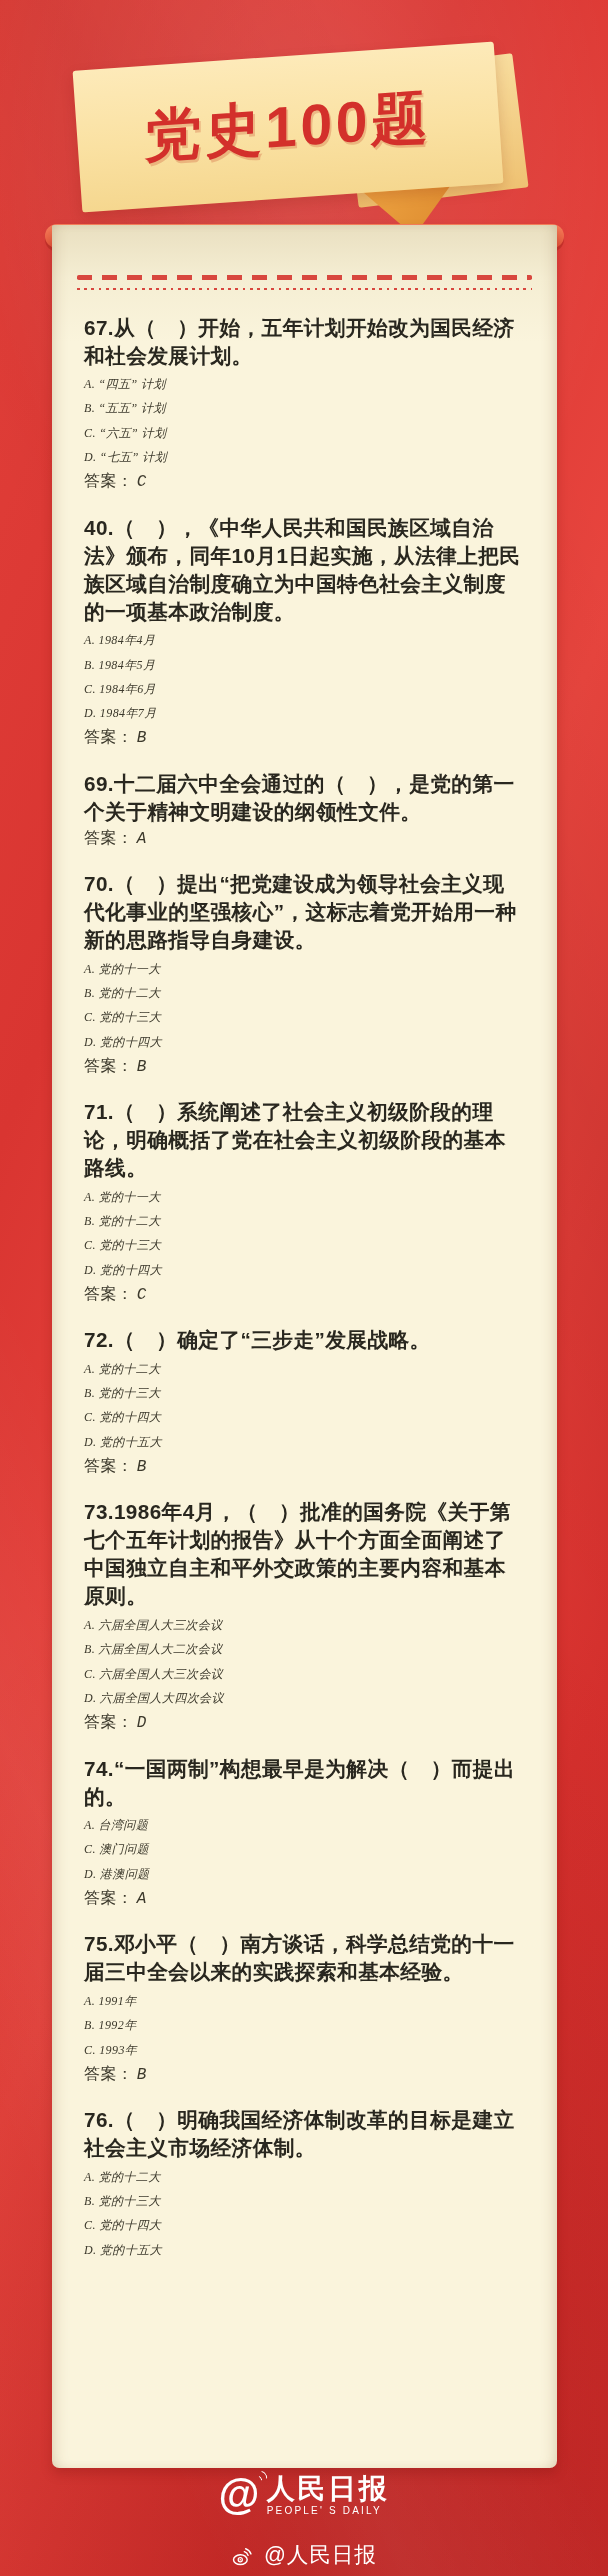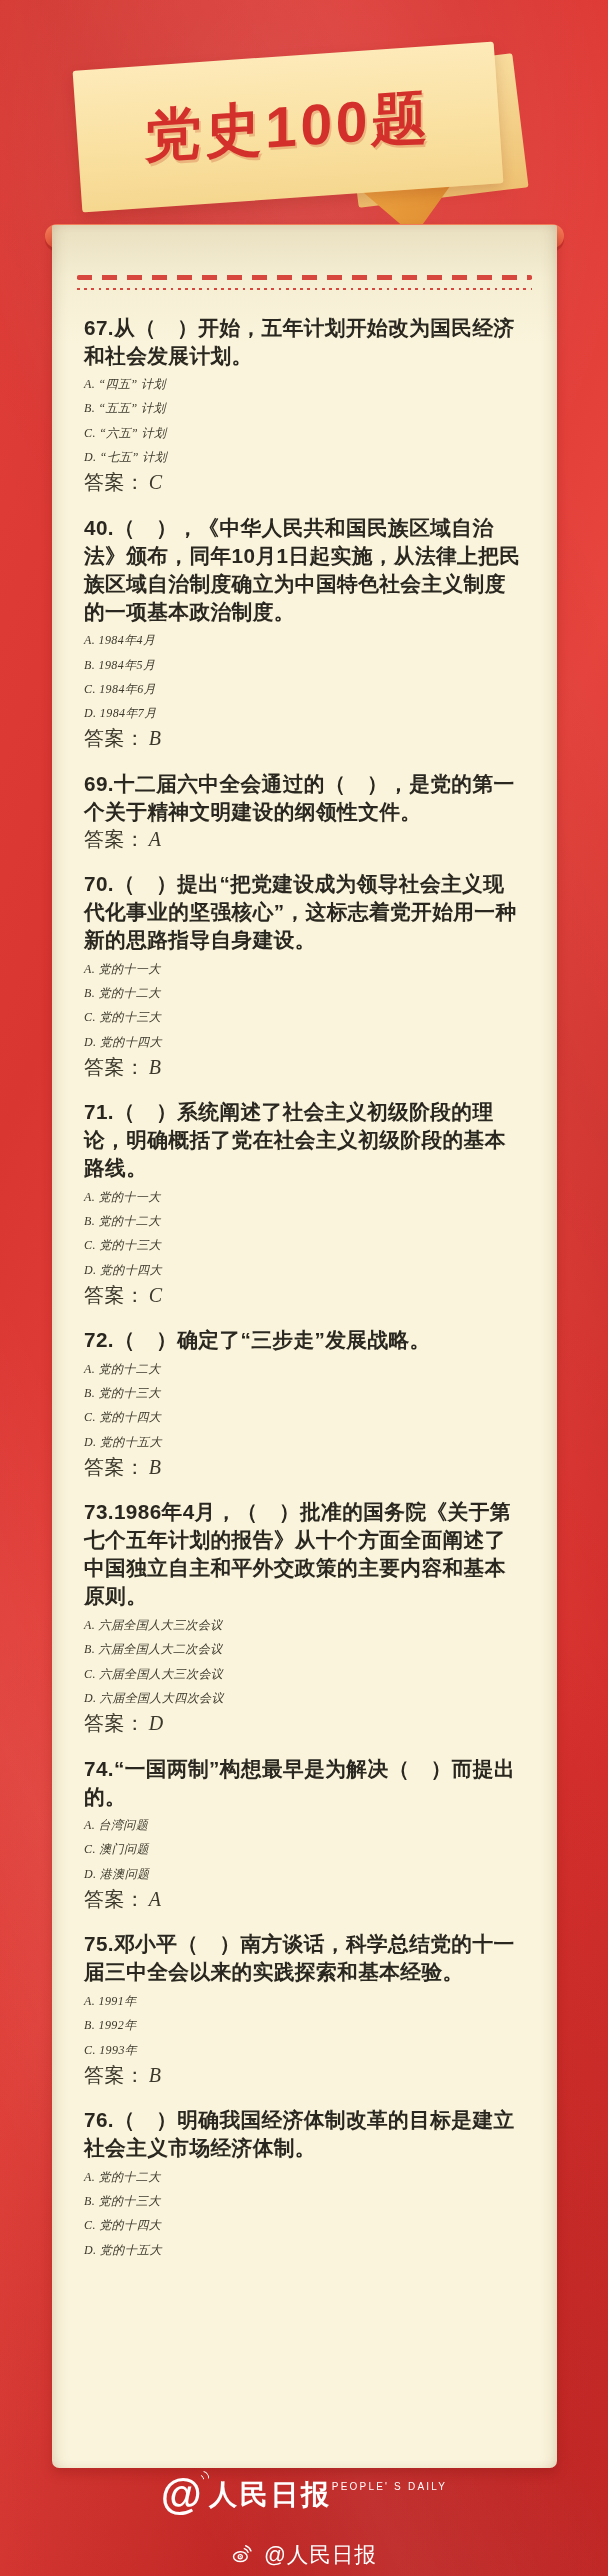--- a/index.html
+++ b/index.html
@@ -83,47 +83,47 @@
     font-size:20.7px;line-height:28px;font-weight:bold;color:#29271f;
     letter-spacing:0.4px;
   }
   .options{margin-top:2.7px;}
   .option{
     font-family:"Liberation Serif",serif;font-style:italic;
     font-size:12px;line-height:22.5px;color:#3c392c;
     padding:0.9px 0;letter-spacing:0.4px;
   }
   .answer-line{
-    font-family:Liberation Serif, serif;
-    font-size:20px;line-height:22.5px;color:#3c392c;padding-top:1.8px;
+    font-family:Liberation Mono, monospace;
+    font-size:16px;line-height:22.5px;color:#3c392c;padding-top:1.8px;
     letter-spacing:0.4px;
   }
   .answer-line .ans-val{font-style:italic;padding-left:3.6px;}
 
   
   .footer{position:absolute;left:0;bottom:0;width:608px;height:97px;}
   .pd-logo{
     position:absolute;left:0;top:-5.4px;width:608px;
     display:flex;align-items:center;justify-content:center;gap:7.2px;color:#fff;
   }
   .at-badge{position:relative;font-size:42px;font-weight:bold;line-height:42px;}
   .at-waves{position:absolute;right:-8px;top:-3.6px;width:12.6px;height:12.6px;}
   .at-waves i,.at-waves b{
     position:absolute;border:1.8px solid #fff;border-radius:50%;
     border-color:transparent #fff transparent transparent;
     transform:rotate(-35deg);
   }
   .at-waves i{width:5.4px;height:5.4px;left:0;top:5.4px;}
   .at-waves b{width:10.8px;height:10.8px;left:-0.9px;top:0.9px;}
-  .logo-col{display:flex;flex-direction:row;align-items:flex-start;}
+  .logo-col{display:flex;flex-direction:column;align-items:flex-start;}
   .logo-title{font-size:28px;font-weight:bold;letter-spacing:2.7px;line-height:30px;}
   .logo-subtitle{font-size:10px;letter-spacing:2.2px;margin-top:1.8px;}
   .weibo-line{
     position:absolute;left:0;bottom:7.2px;width:608px;
-    display:flex;align-items:center;justify-content:center;gap:11px;color:#fff;
+    display:flex;align-items:flex-end;justify-content:center;gap:11px;color:#fff;
   }
   .weibo-line svg{display:block;}
   .weibo-handle{font-size:21.6px;letter-spacing:0.9px;}
 </style>
 </head>
 <body>
 
 <div class="poster">
 
   <div class="banner">

